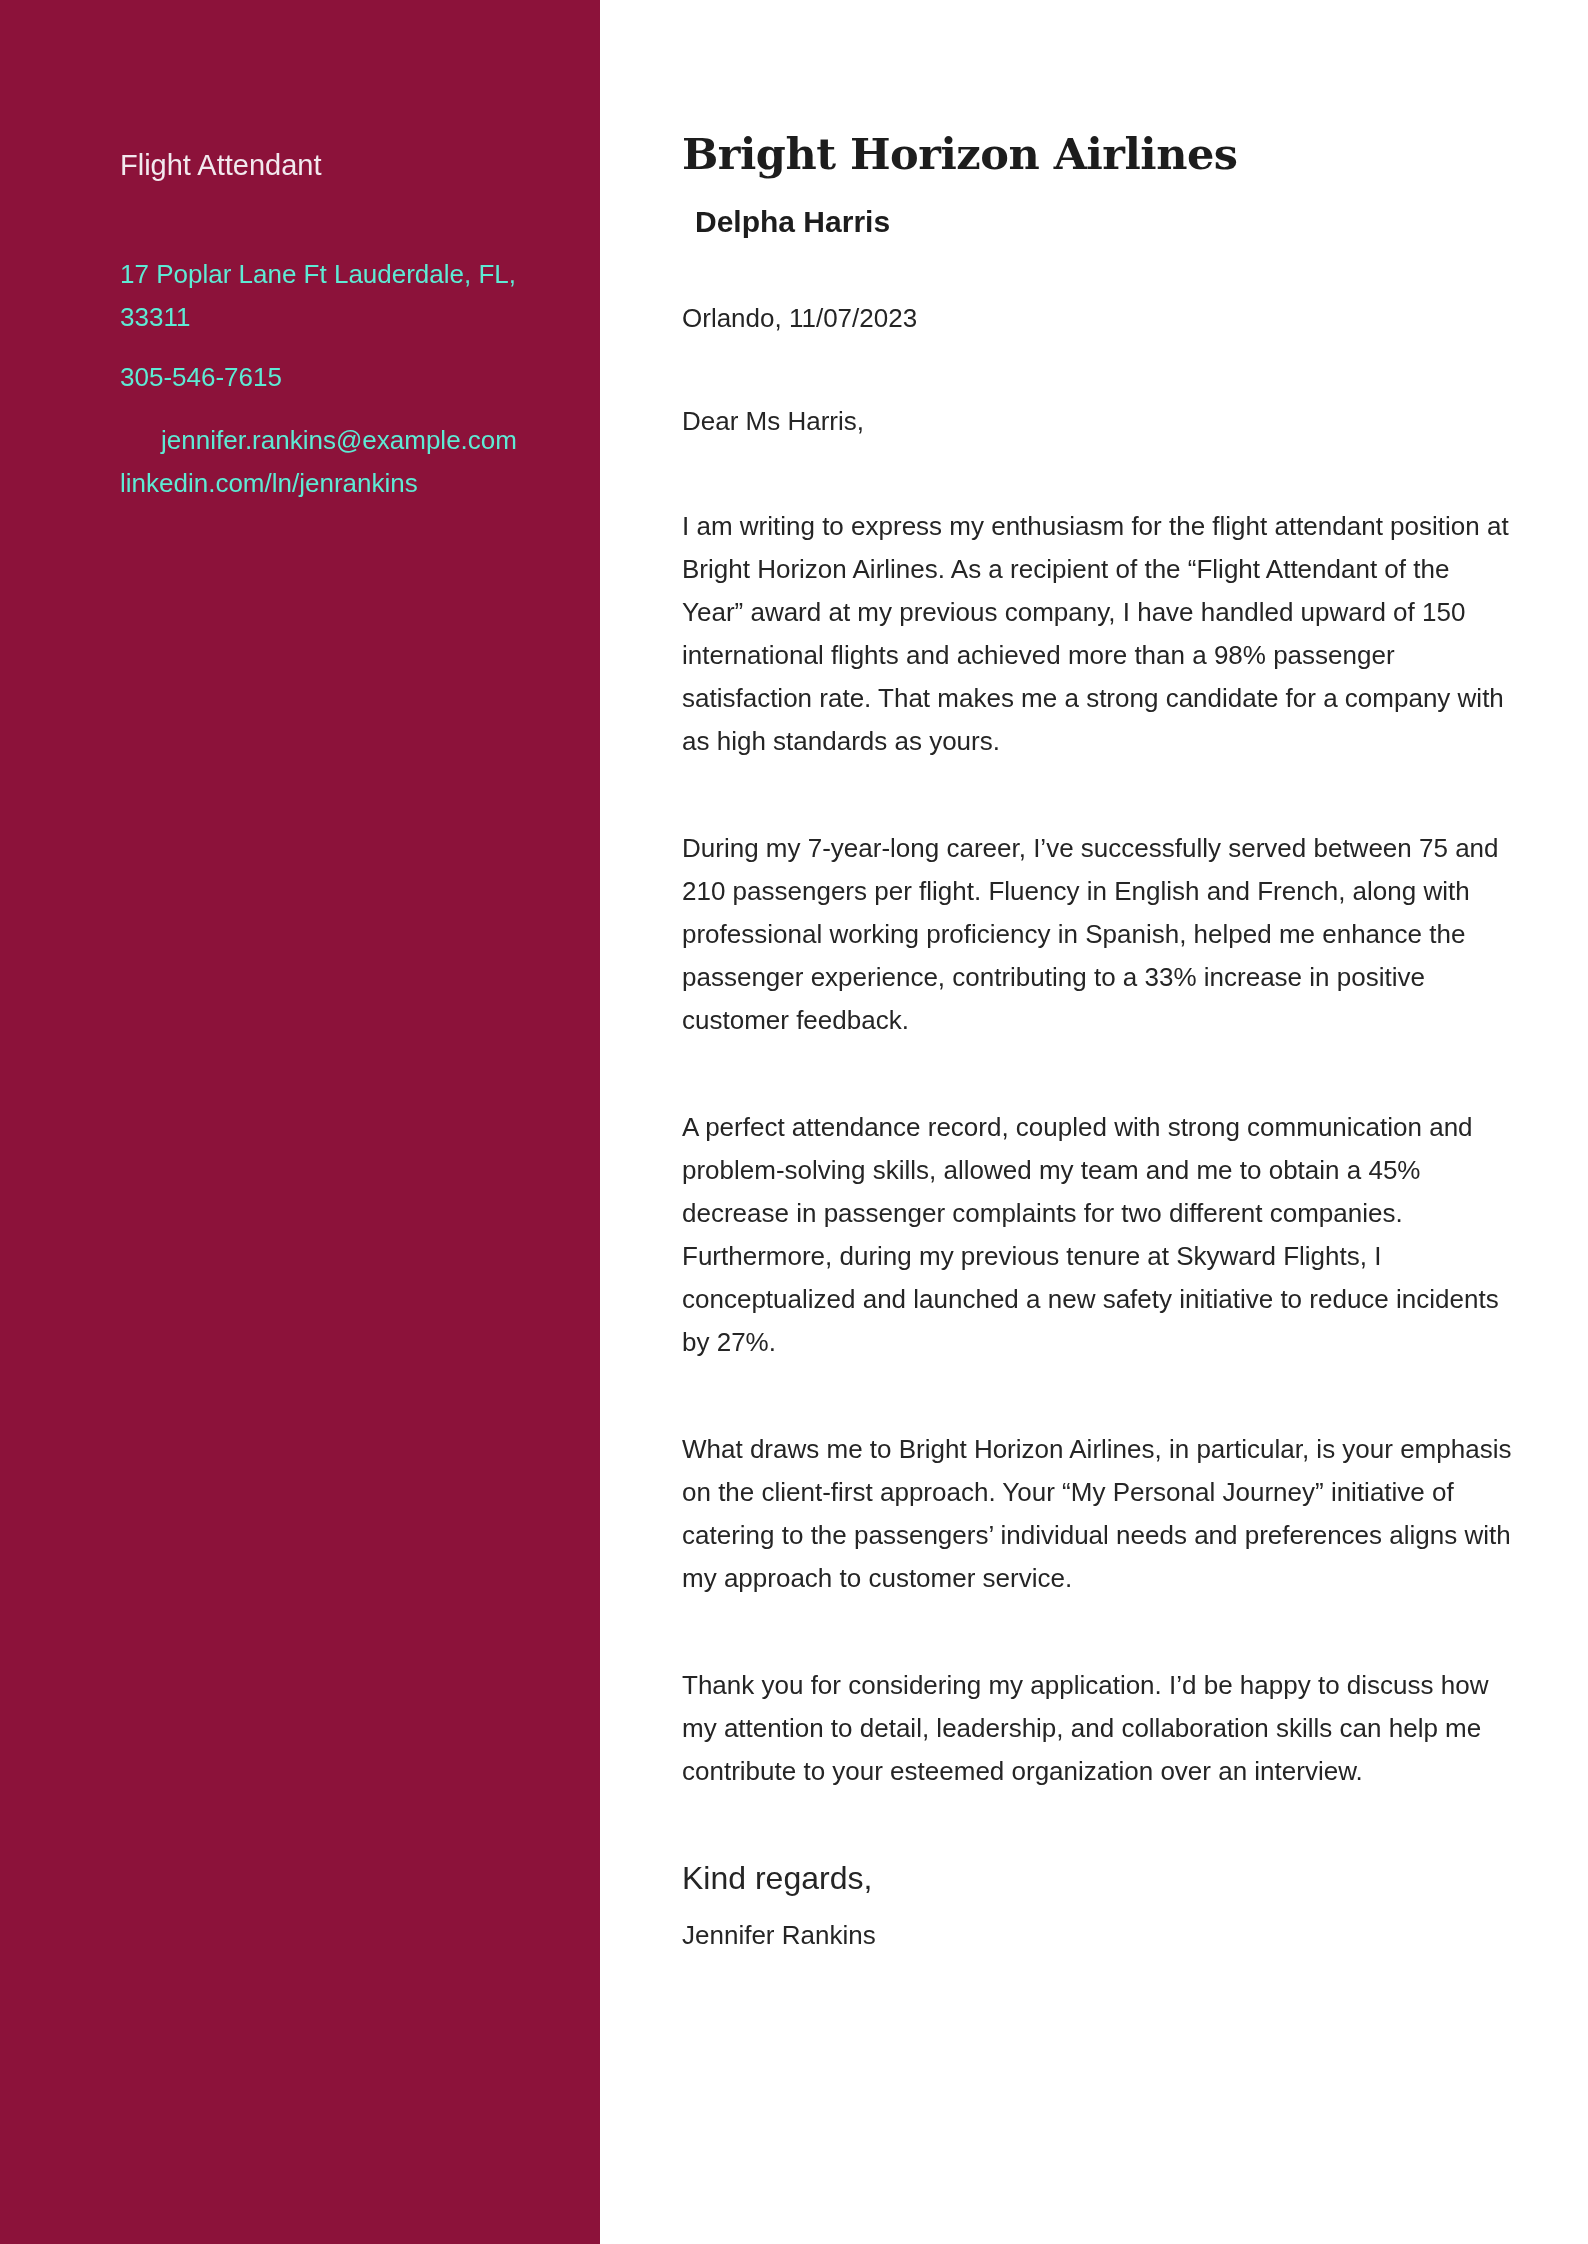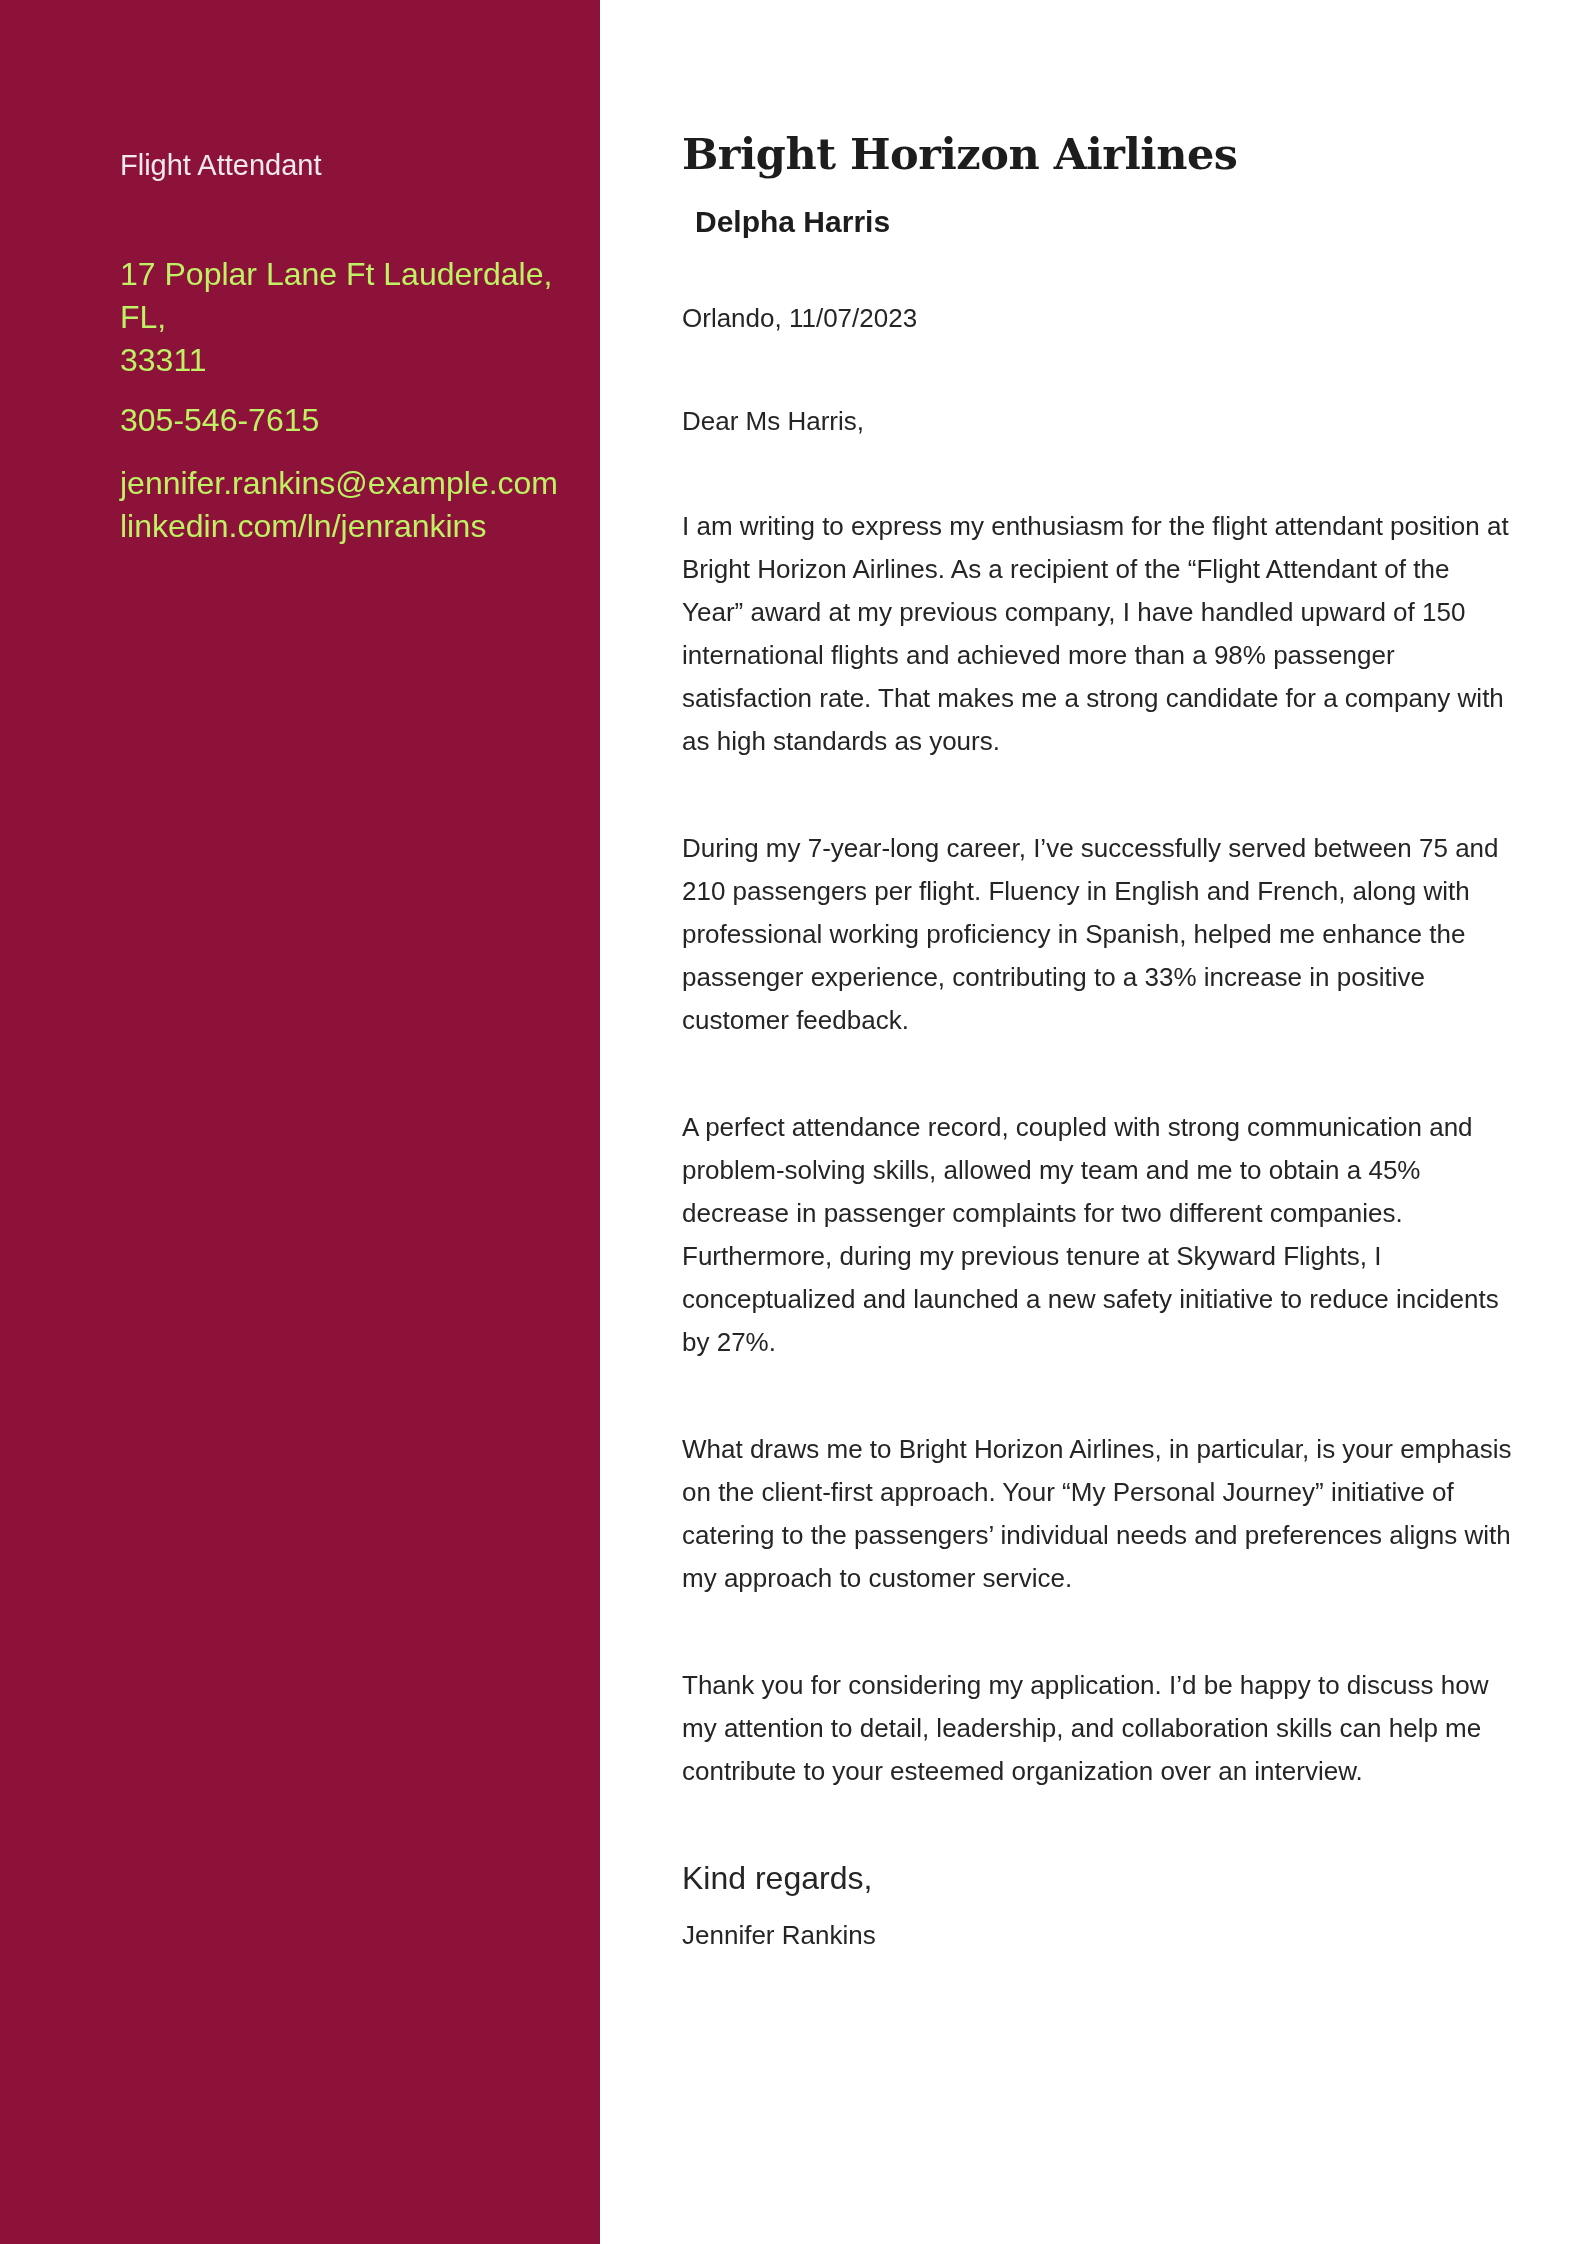--- a/index.html
+++ b/index.html
@@ -39,26 +39,26 @@
   }
   .sidebar .job-title {
     margin-top: 22px;
     font-size: 29px;
     line-height: 36px;
     font-weight: 400;
     color: #F2E9EE;
   }
   .sidebar .contact {
     margin-top: 70px;
-    font-size: 32px;
+    font-size: 26px;
     line-height: 43px;
-    color: #bef264;
+    color: #5eead4;
   }
   .sidebar .contact .phone { margin-top: 17px; }
-  .sidebar .contact .email { margin-top: 20px; }
+  .sidebar .contact .email { margin-top: 20px; text-align: center; }
   .sidebar .contact .linkedin { margin-top: 0; }
 
   
   .letter {
     position: absolute;
     left: 600px;
     top: 0;
     right: 0;
     bottom: 0;
     box-sizing: border-box;

